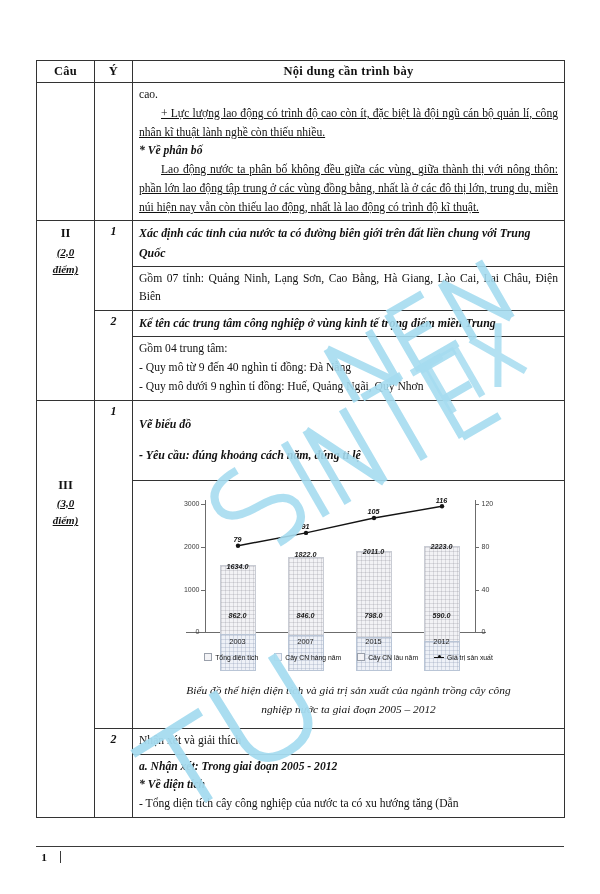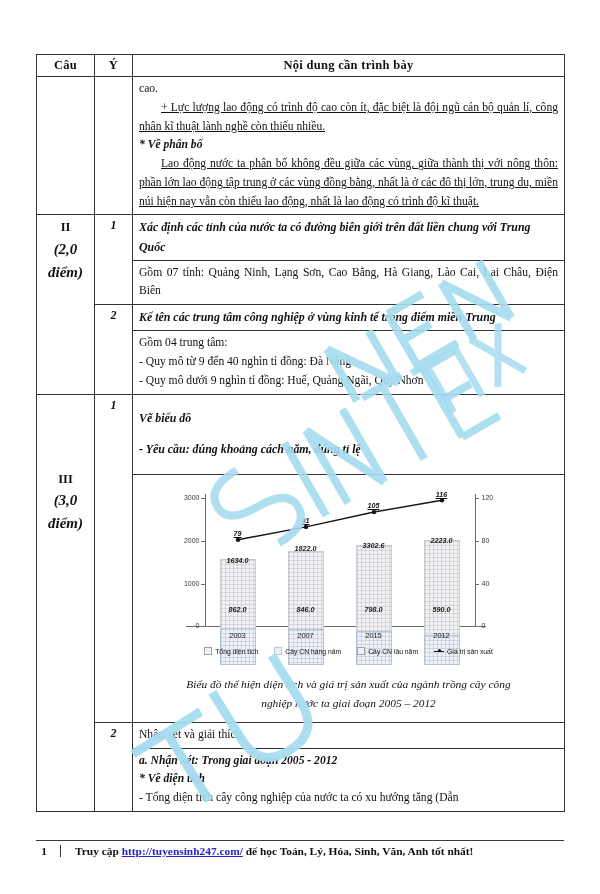--- a/index.html
+++ b/index.html
@@ -21,21 +21,21 @@
     position: absolute;
     left: 0; top: 0;
     width: 600px; height: 894px;
     pointer-events: none;
     z-index: 5;
   }
 
   
   .page {
     position: absolute;
-    left: 0; top: 2px;
+    left: 0; top: 8px;
     width: 600px;
     height: 774px;
     z-index: 2;
   }
 
   table.exam {
     position: absolute;
     left: 36px;
     top: 52px;
     width: 528px;
@@ -66,21 +66,21 @@
     font-style: italic;
     font-size: 12px;
     padding-top: 6px;
   }
   .cell-cau {
     text-align: center;
     font-weight: bold;
     font-size: 12.5px;
     line-height: 1.55;
   }
-  .cell-cau .sub { font-style: italic; font-size: 15px; display:block;}
+  .cell-cau .sub { font-style: italic; font-size: 11px; display:block;text-decoration:underline;}
 
   .body-text {
     font-size: 11.6px;
     line-height: 1.62;
     text-align: justify;
     margin-top: 40px;
   }
   .body-text p { margin: 0; }
   .indent { text-indent: 22px; text-decoration: underline; }
   .bolditalic { font-weight: bold; font-style: italic; }
@@ -184,21 +184,20 @@
   }
   .ptlabel {
     position: absolute;
     font-size: 7.2px;
     font-weight: bold;
     font-style: italic;
     font-family: "Liberation Sans", sans-serif;
     color: #111111;
     width: 30px;
     text-align: center;
-    text-decoration: underline;
   }
 
   .legend {
     position: absolute;
     left: 0; top: 157px;
     width: 370px;
     display: flex;
     justify-content: center;
     align-items: center;
     gap: 16px;
@@ -397,21 +396,21 @@
             <div class="bar" style="left:192px; height:119.8px;">
               <div class="seg-bot" style="height:34.0px"></div>
             </div>
 
             <div class="bar" style="left:260px; height:125.1px;">
               <div class="seg-bot" style="height:30.3px"></div>
             </div>
 
             <div class="vlabel" style="left:52px; top:66px;">1634.0</div>
             <div class="vlabel" style="left:120px; top:54px;">1822.0</div>
-            <div class="vlabel" style="left:188px; top:51px;">3302.6</div>
+            <div class="vlabel" style="left:188px; top:51px;">2011.0</div>
             <div class="vlabel" style="left:256px; top:46px;">2223.0</div>
 
             <div class="vlabel" style="left:52px; top:115px;font-style:italic;">862.0</div>
             <div class="vlabel" style="left:120px; top:115px;">846.0</div>
             <div class="vlabel" style="left:188px; top:115px;">798.0</div>
             <div class="vlabel" style="left:256px; top:115px;">590.0</div>
 
             <svg class="lineSvg" viewBox="0 0 268 128" preserveAspectRatio="none">
               <polyline points="32,43.7 100,30.9 168,16.0 236,4.3" fill="none" stroke="#141414" stroke-width="1.4"></polyline>
               <circle cx="32" cy="43.7" r="2.2" fill="#141414"></circle>
@@ -468,16 +467,15 @@
           <p>- Tổng diện tích cây công nghiệp của nước ta có xu hướng tăng (Dẫn</p>
         </td>
       </tr>
 
     </tbody>
   </table>
 
   <div class="footer">
     <span class="pg">1</span>
     <span class="divider"></span>
-    <span class="txt"><span>Truy cập </span><a href="#">http://tuyensinh247.com/</a><span> để học Toán, Lý, Hóa, Sinh, Văn, Anh tốt nhất!</span></span>
   </div>
 
 </div>
 
 </body></html>

